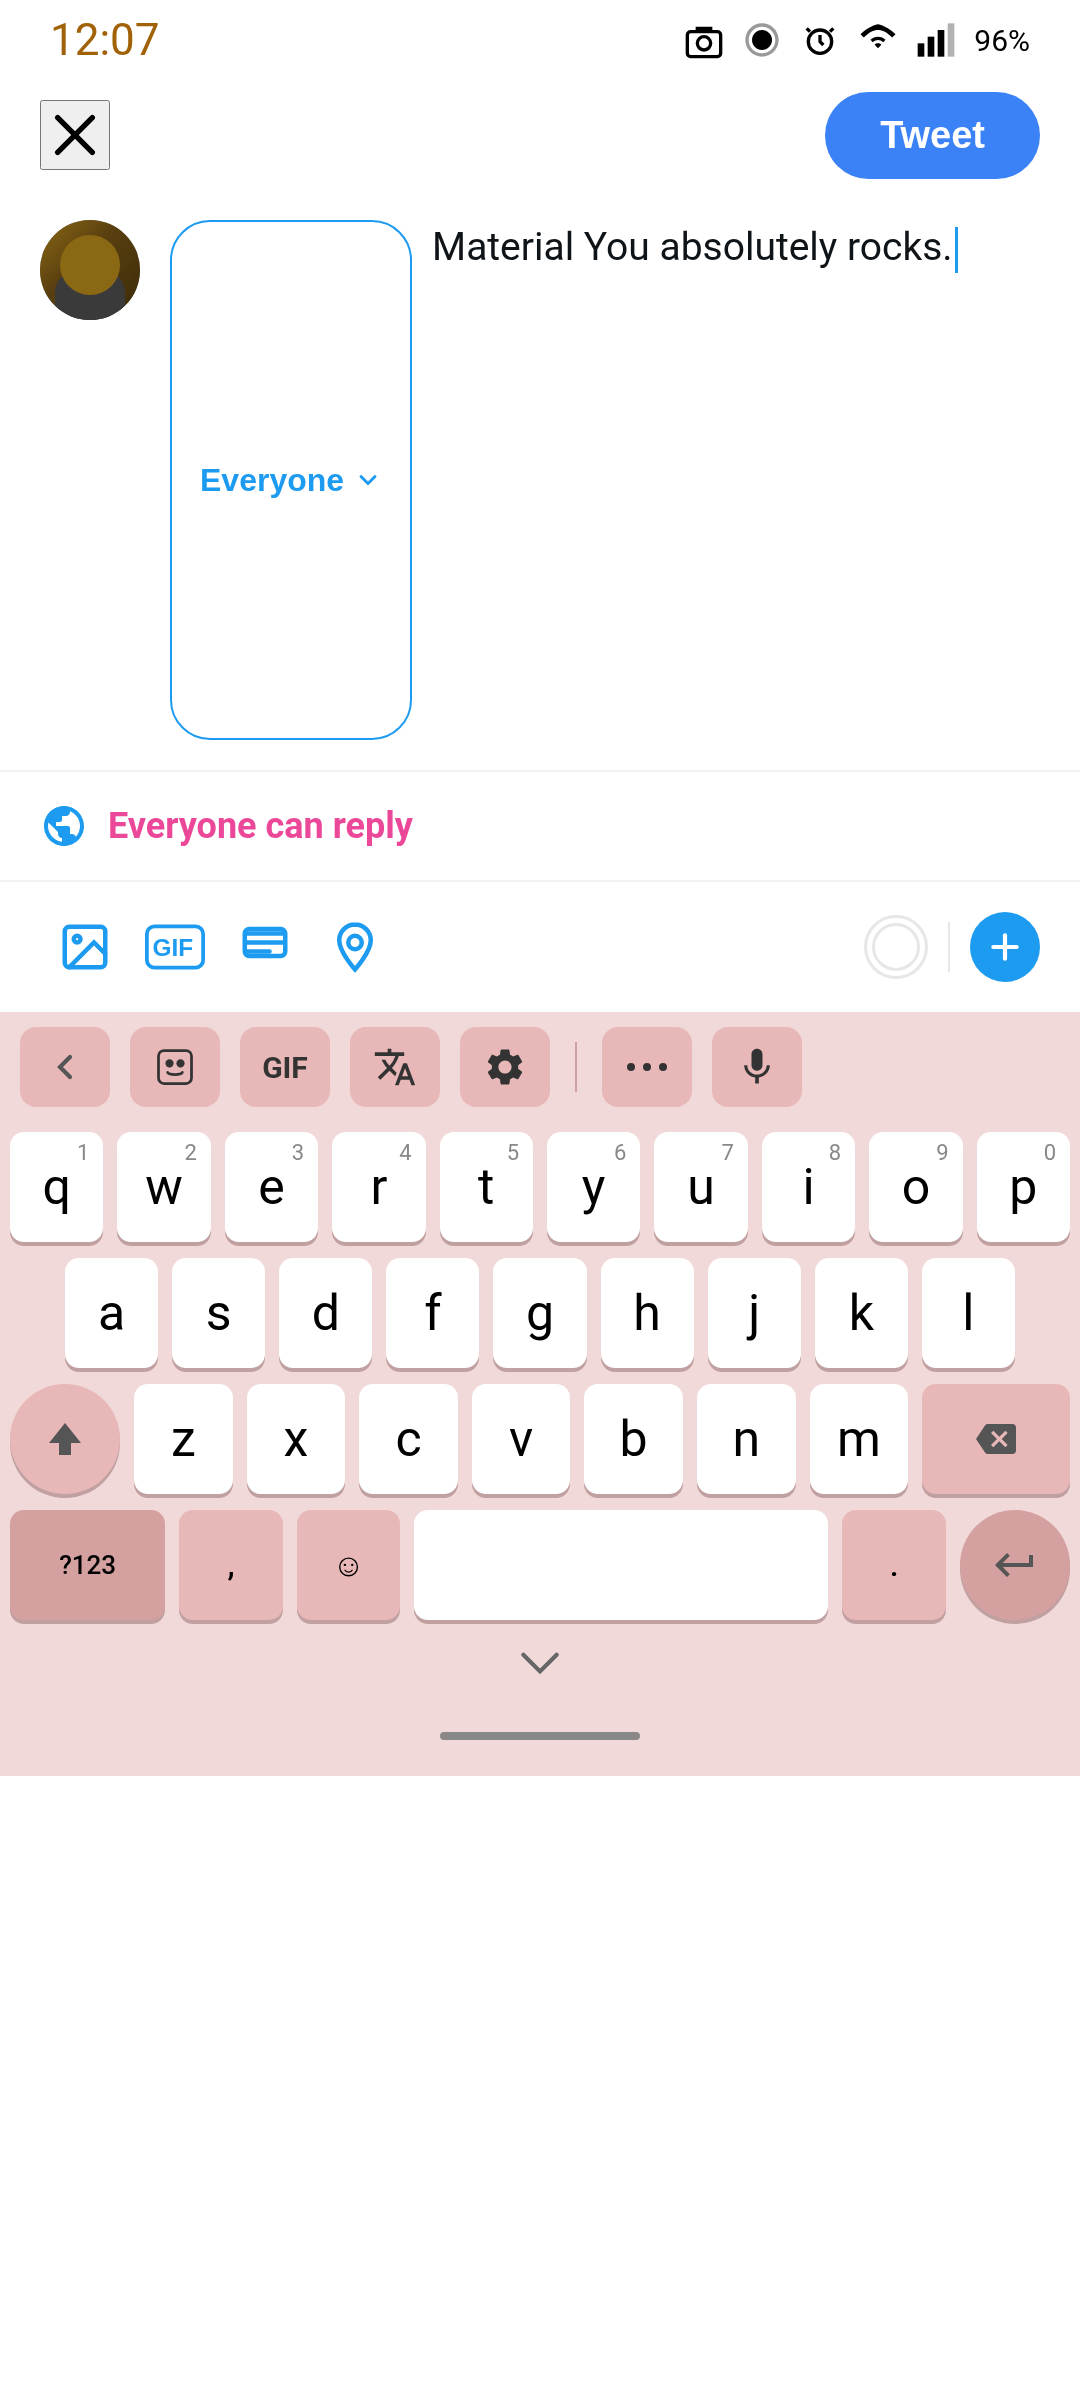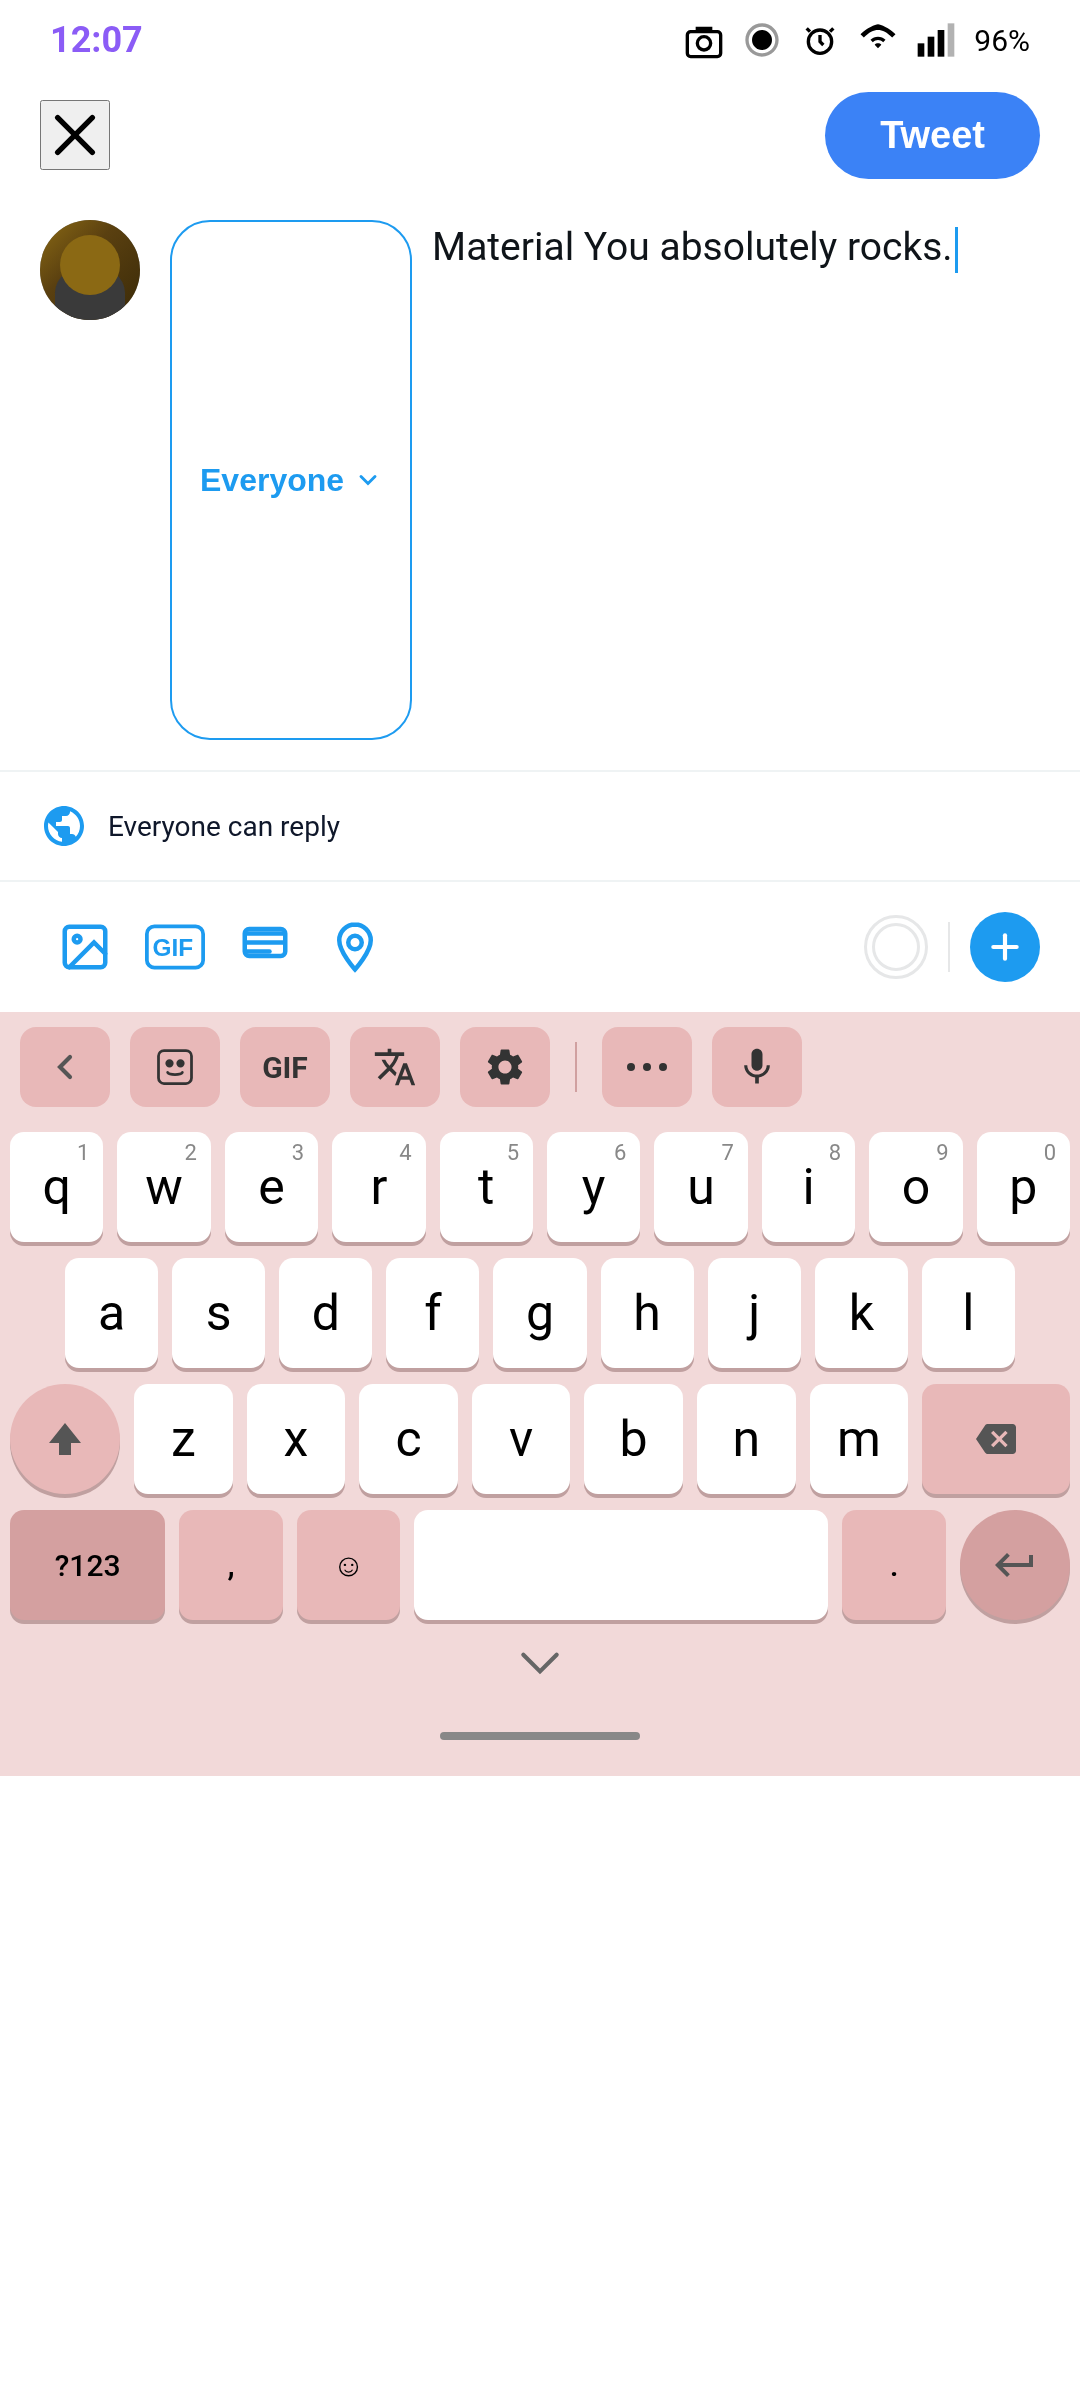--- a/index.html
+++ b/index.html
@@ -16,23 +16,23 @@
     
     .status-bar {
       height: 80px;
       display: flex;
       align-items: center;
       justify-content: space-between;
       padding: 0 50px;
       background: #ffffff;
     }
     .status-time {
-      font-size: 36px;
-      font-weight: 700;
-      color: #8b5cf6;
+      font-size: 44px;
+      font-weight: 400;
+      color: #a16207;
     }
     .status-icons {
       display: flex;
       align-items: center;
       gap: 18px;
     }
     .status-icons svg {
       width: 40px;
       height: 40px;
     }
@@ -157,23 +157,23 @@
 
     
     .reply-info {
       display: flex;
       align-items: center;
       gap: 20px;
       padding: 30px 40px;
       background: #ffffff;
     }
     .reply-text {
-      font-size: 28px;
-      color: #0f172a;
-      font-weight: 400;
+      font-size: 36px;
+      color: #ec4899;
+      font-weight: 700;
     }
 
     
     .toolbar {
       display: flex;
       align-items: center;
       padding: 20px 40px;
       background: #ffffff;
       border-top: 2px solid #eff3f4;
       gap: 0;
@@ -311,21 +311,21 @@
       height: 110px;
       flex: none;
     }
     .key-delete {
       background: #e8b8b8;
       flex: 1.5;
     }
     .key-numbers {
       background: #d4a0a0;
       flex: 1.5;
-      font-size: 30px;
+      font-size: 26px;
       text-align: right;
     }
     .key-emoji {
       background: #e8b8b8;
       flex: 1;
     }
     .key-enter {
       background: #d4a0a0;
       border-radius: 50%;
       width: 110px;

